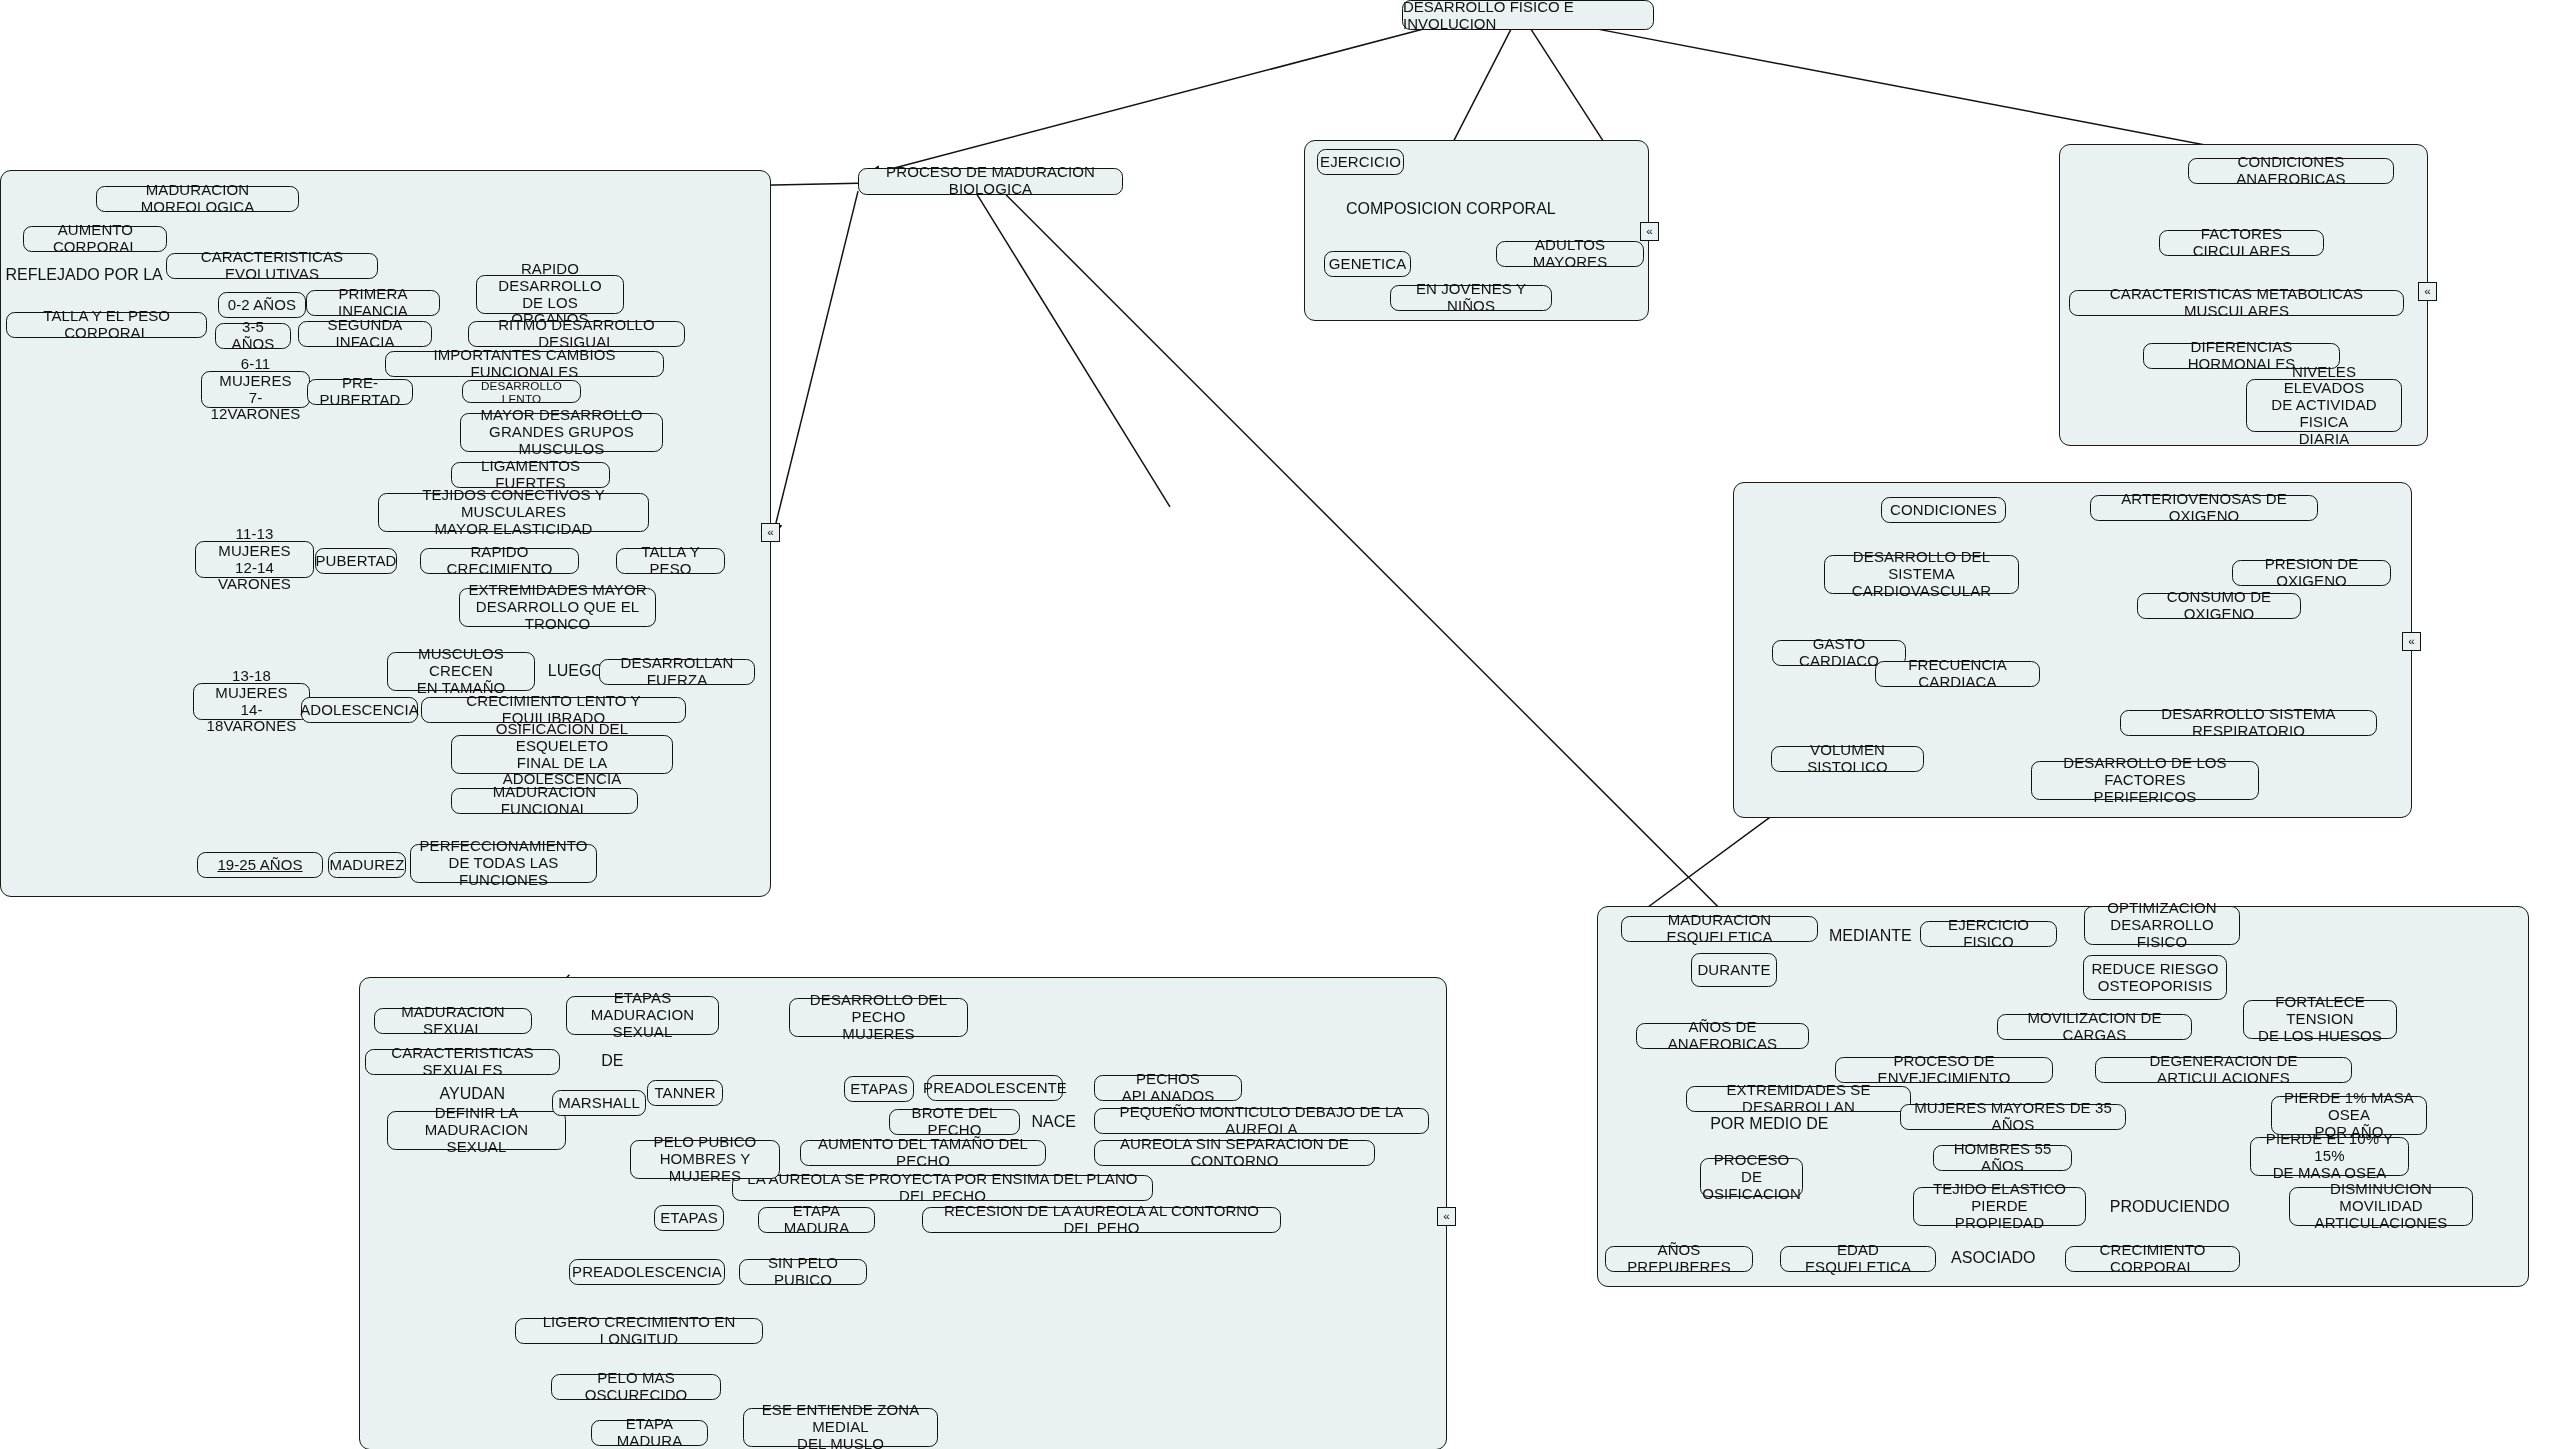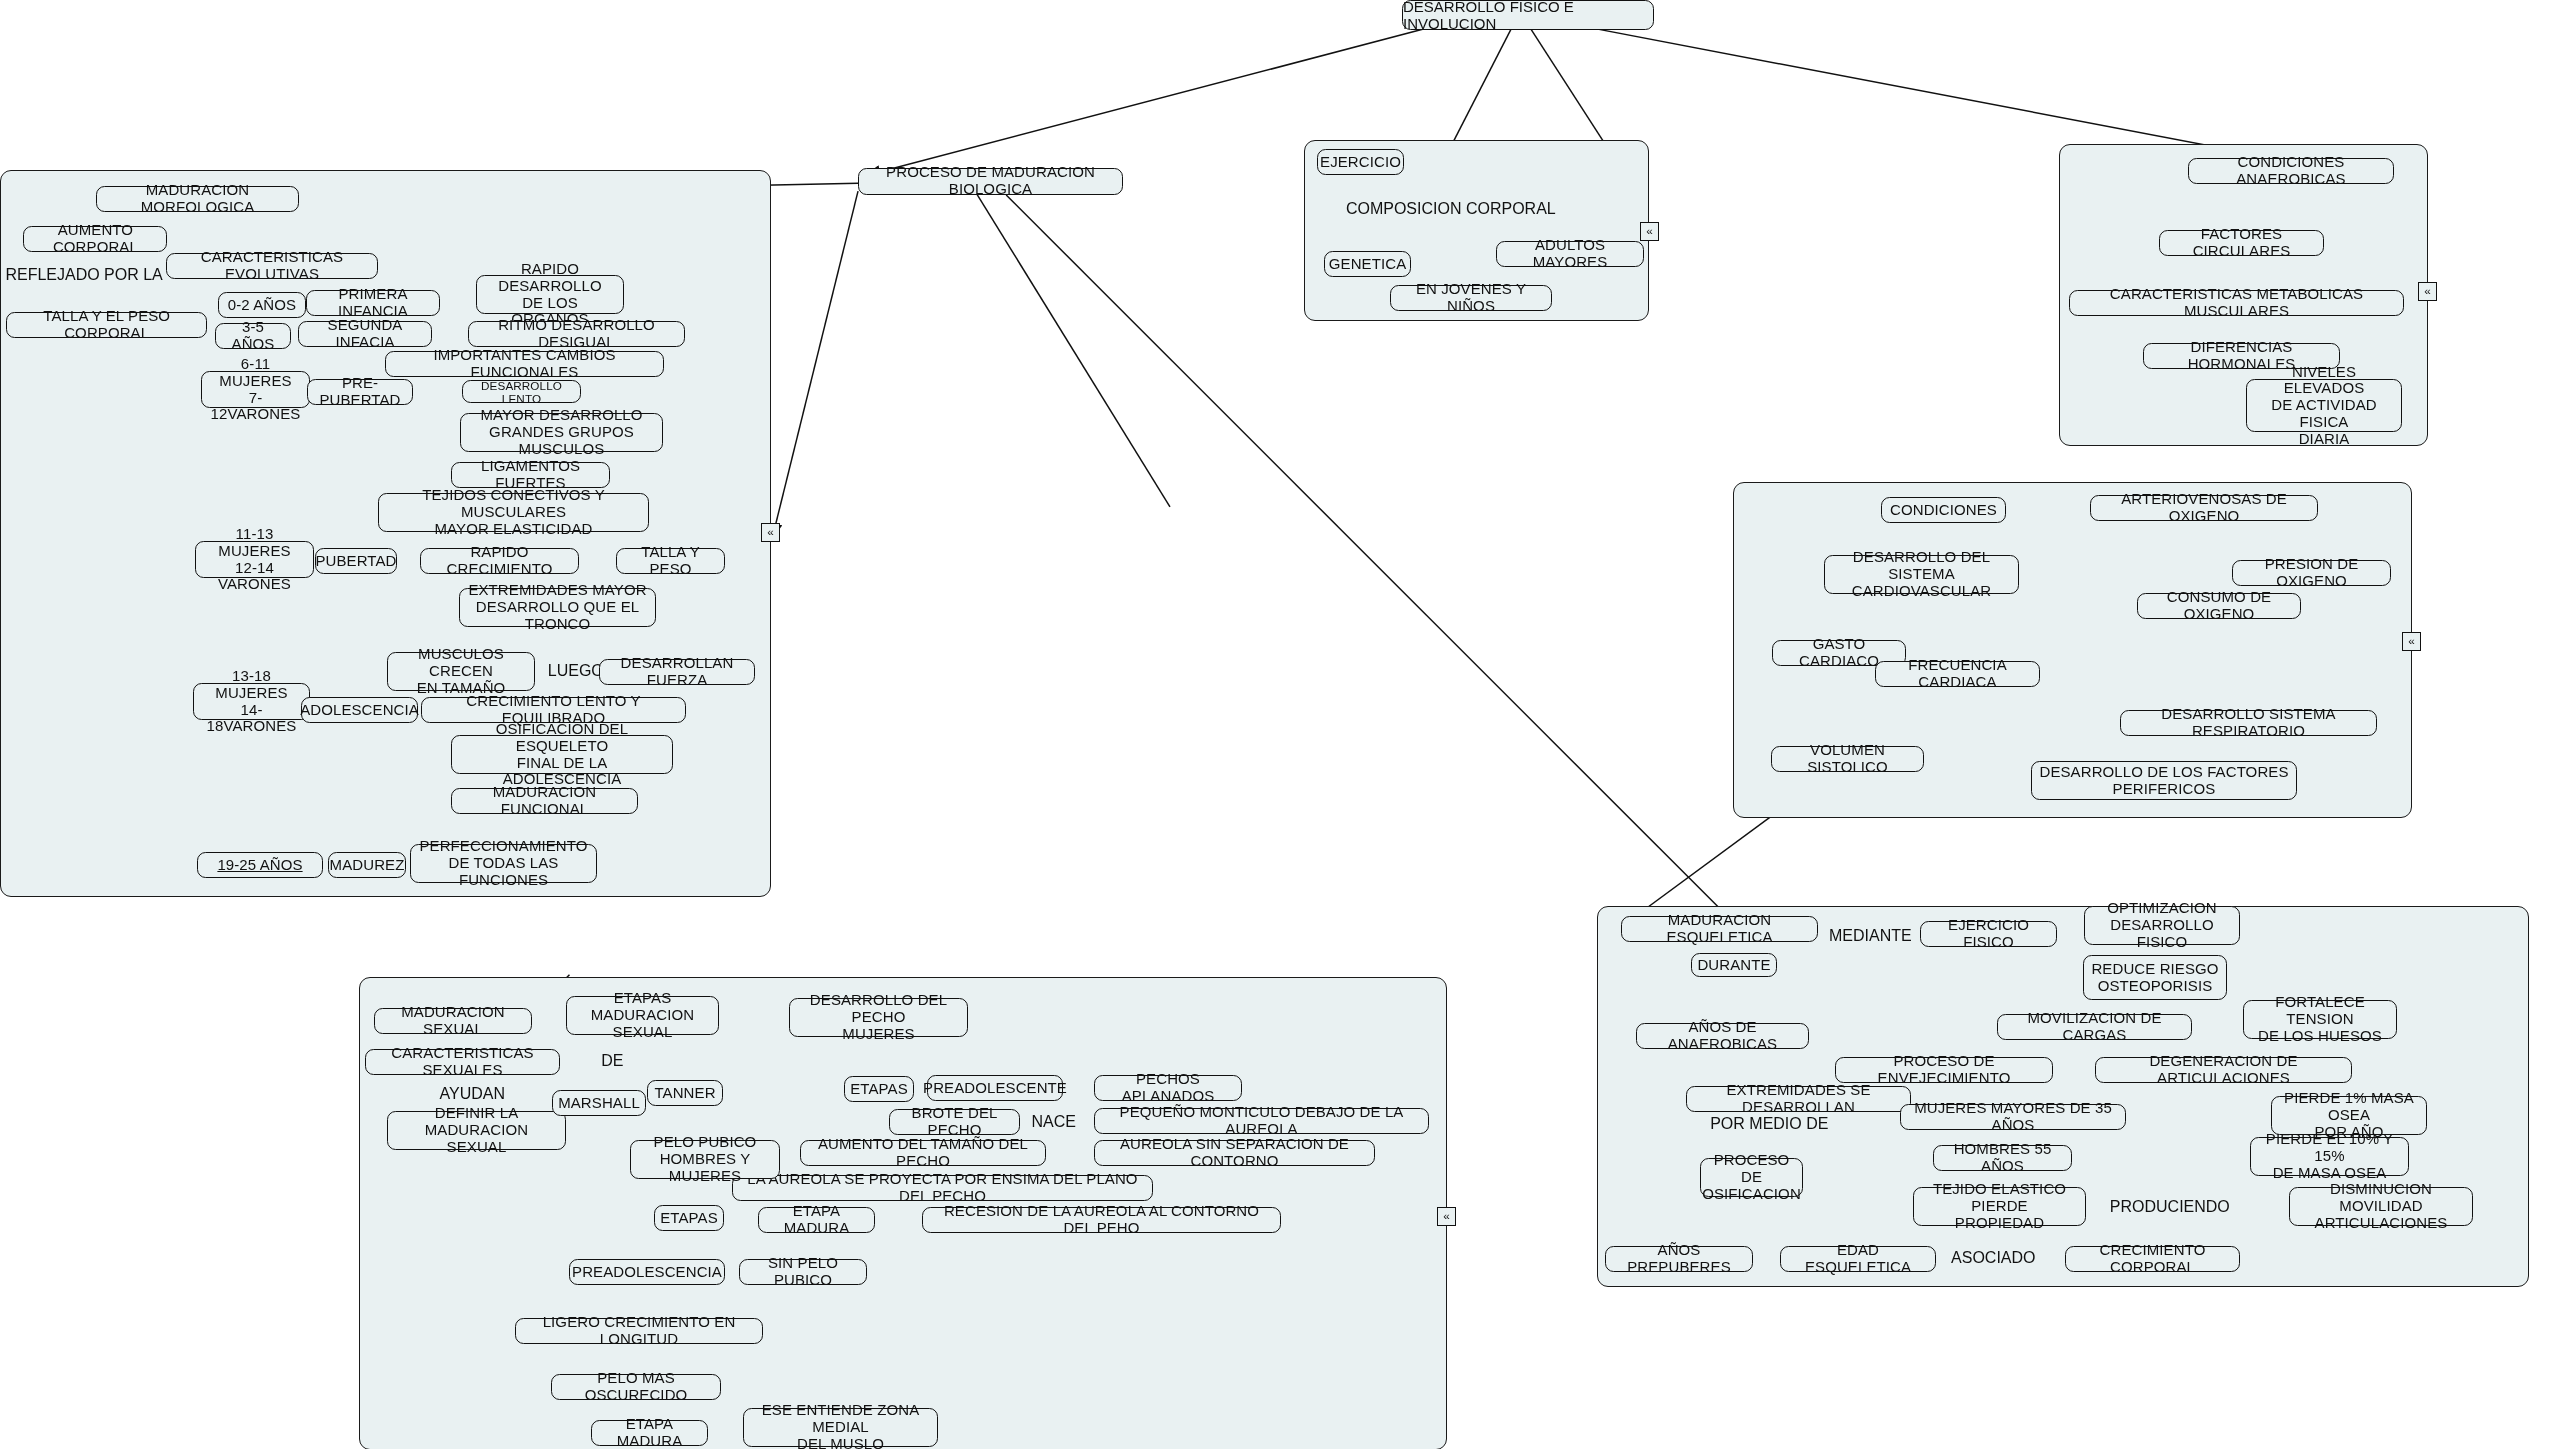--- a/index.html
+++ b/index.html
@@ -251,29 +251,29 @@
   <div class="node" style="left:1881px;top:497px;width:125px;height:26px;"><span>CONDICIONES</span></div>
   <div class="node" style="left:2090px;top:495px;width:228px;height:26px;"><span>ARTERIOVENOSAS DE OXIGENO</span></div>
   <div class="node" style="left:1824px;top:555px;width:195px;height:39px;"><span>DESARROLLO DEL  SISTEMA
 CARDIOVASCULAR</span></div>
   <div class="node" style="left:2232px;top:560px;width:159px;height:26px;"><span>PRESION DE OXIGENO</span></div>
   <div class="node" style="left:2137px;top:593px;width:164px;height:26px;"><span>CONSUMO DE OXIGENO</span></div>
   <div class="node" style="left:1772px;top:640px;width:134px;height:26px;"><span>GASTO CARDIACO</span></div>
   <div class="node" style="left:1875px;top:661px;width:165px;height:26px;"><span>FRECUENCIA CARDIACA</span></div>
   <div class="node" style="left:2120px;top:710px;width:257px;height:26px;"><span>DESARROLLO SISTEMA RESPIRATORIO</span></div>
   <div class="node" style="left:1771px;top:746px;width:153px;height:26px;"><span>VOLUMEN SISTOLICO</span></div>
-  <div class="node" style="left:2031px;top:761px;width:266px;height:39px;"><span>DESARROLLO DE LOS FACTORES
+  <div class="node" style="left:2031px;top:761px;width:228px;height:39px;"><span>DESARROLLO DE LOS FACTORES
 PERIFERICOS</span></div>
 
   <div class="panel" style="left:1597px;top:906px;width:930px;height:379px;"></div>
   <div class="node" style="left:1621px;top:916px;width:197px;height:26px;"><span>MADURACION ESQUELETICA</span></div>
   <div class="linklbl" style="left:1825px;top:926px;width:86px;height:20px;">
       <span>MEDIANTE</span>
     </div>
-  <div class="node" style="left:1691px;top:953px;width:86px;height:24px;"><span>DURANTE</span></div>
+  <div class="node" style="left:1691px;top:953px;width:86px;height:34px;"><span>DURANTE</span></div>
   <div class="node" style="left:1636px;top:1023px;width:173px;height:26px;"><span>AÑOS DE ANAEROBICAS</span></div>
   <div class="node" style="left:1686px;top:1086px;width:225px;height:26px;"><span>EXTREMIDADES SE DESARROLLAN</span></div>
   <div class="linklbl" style="left:1710px;top:1114px;width:114px;height:20px;">
       <span>POR MEDIO DE</span>
     </div>
   <div class="node" style="left:1700px;top:1158px;width:103px;height:39px;"><span>PROCESO DE
 OSIFICACION</span></div>
   <div class="node" style="left:1605px;top:1246px;width:148px;height:26px;"><span>AÑOS PREPUBERES</span></div>
   <div class="node" style="left:1780px;top:1246px;width:156px;height:26px;"><span>EDAD ESQUELETICA</span></div>
   <div class="linklbl" style="left:1948px;top:1248px;width:86px;height:20px;">

